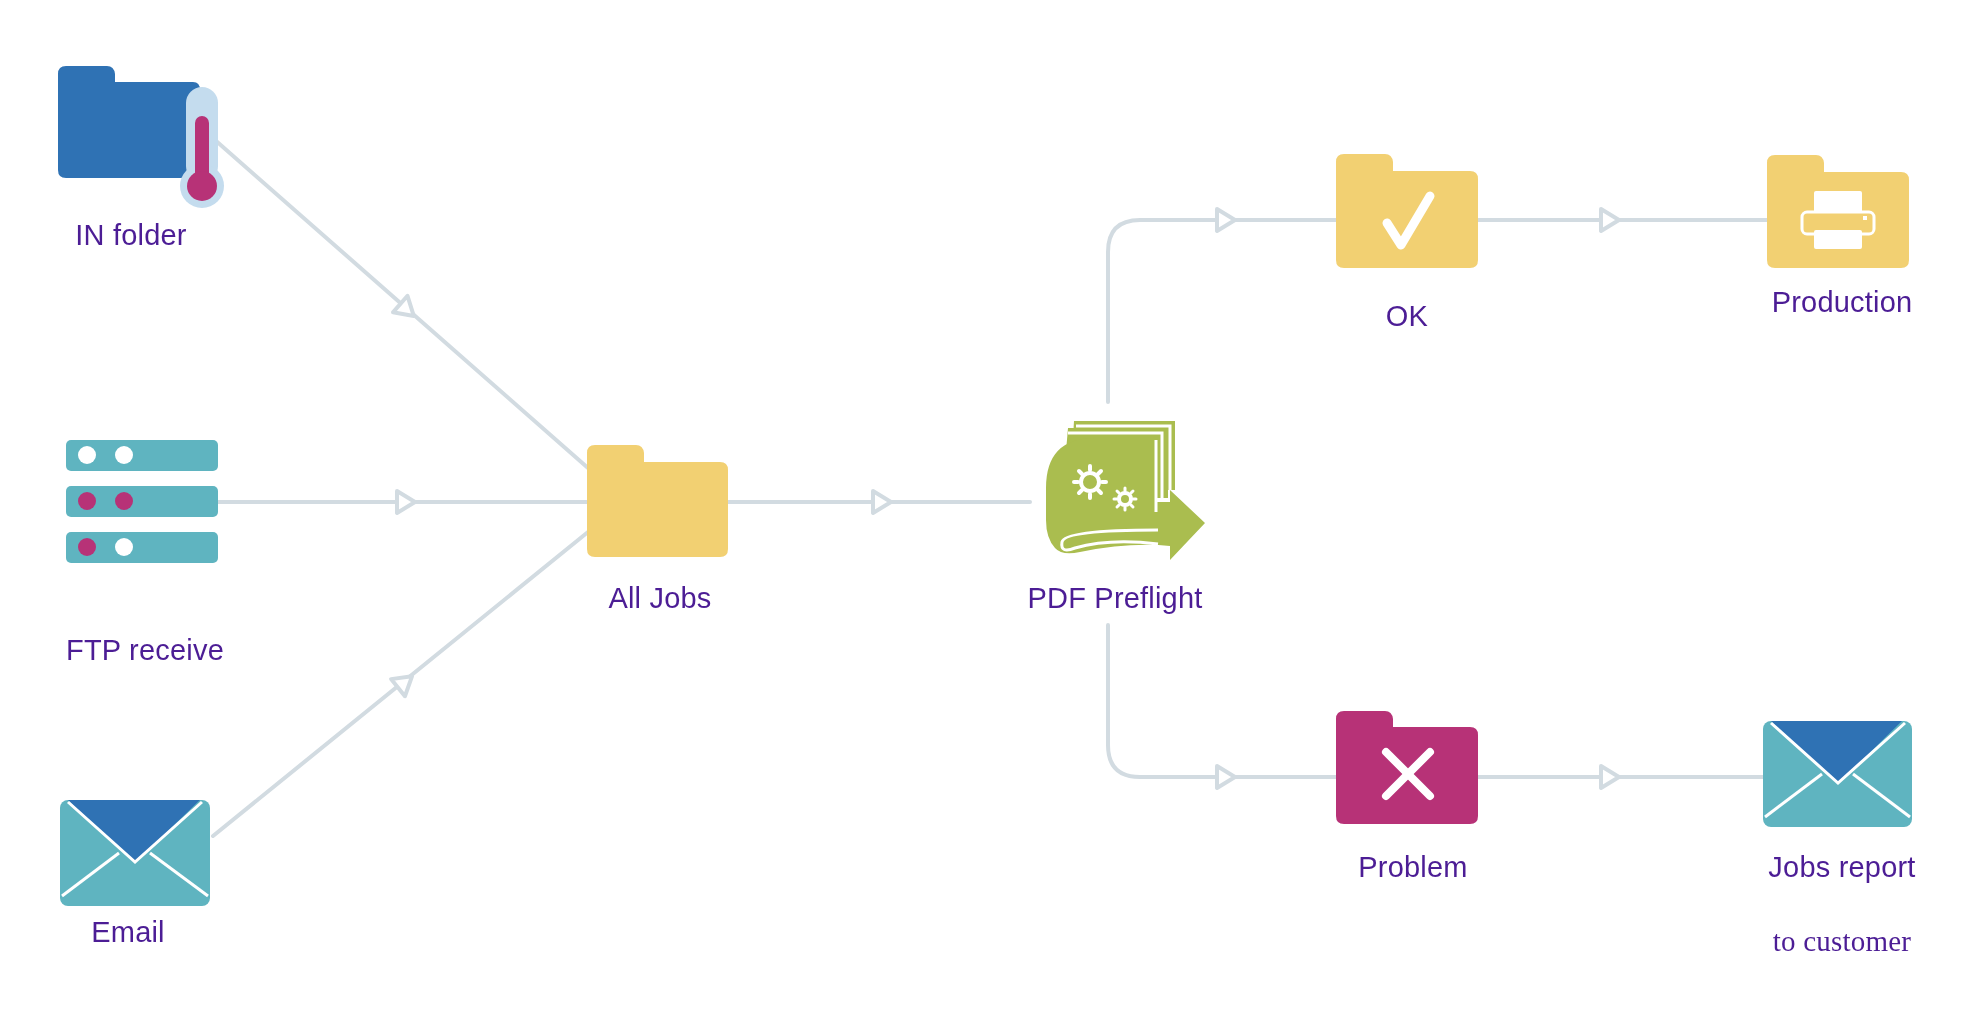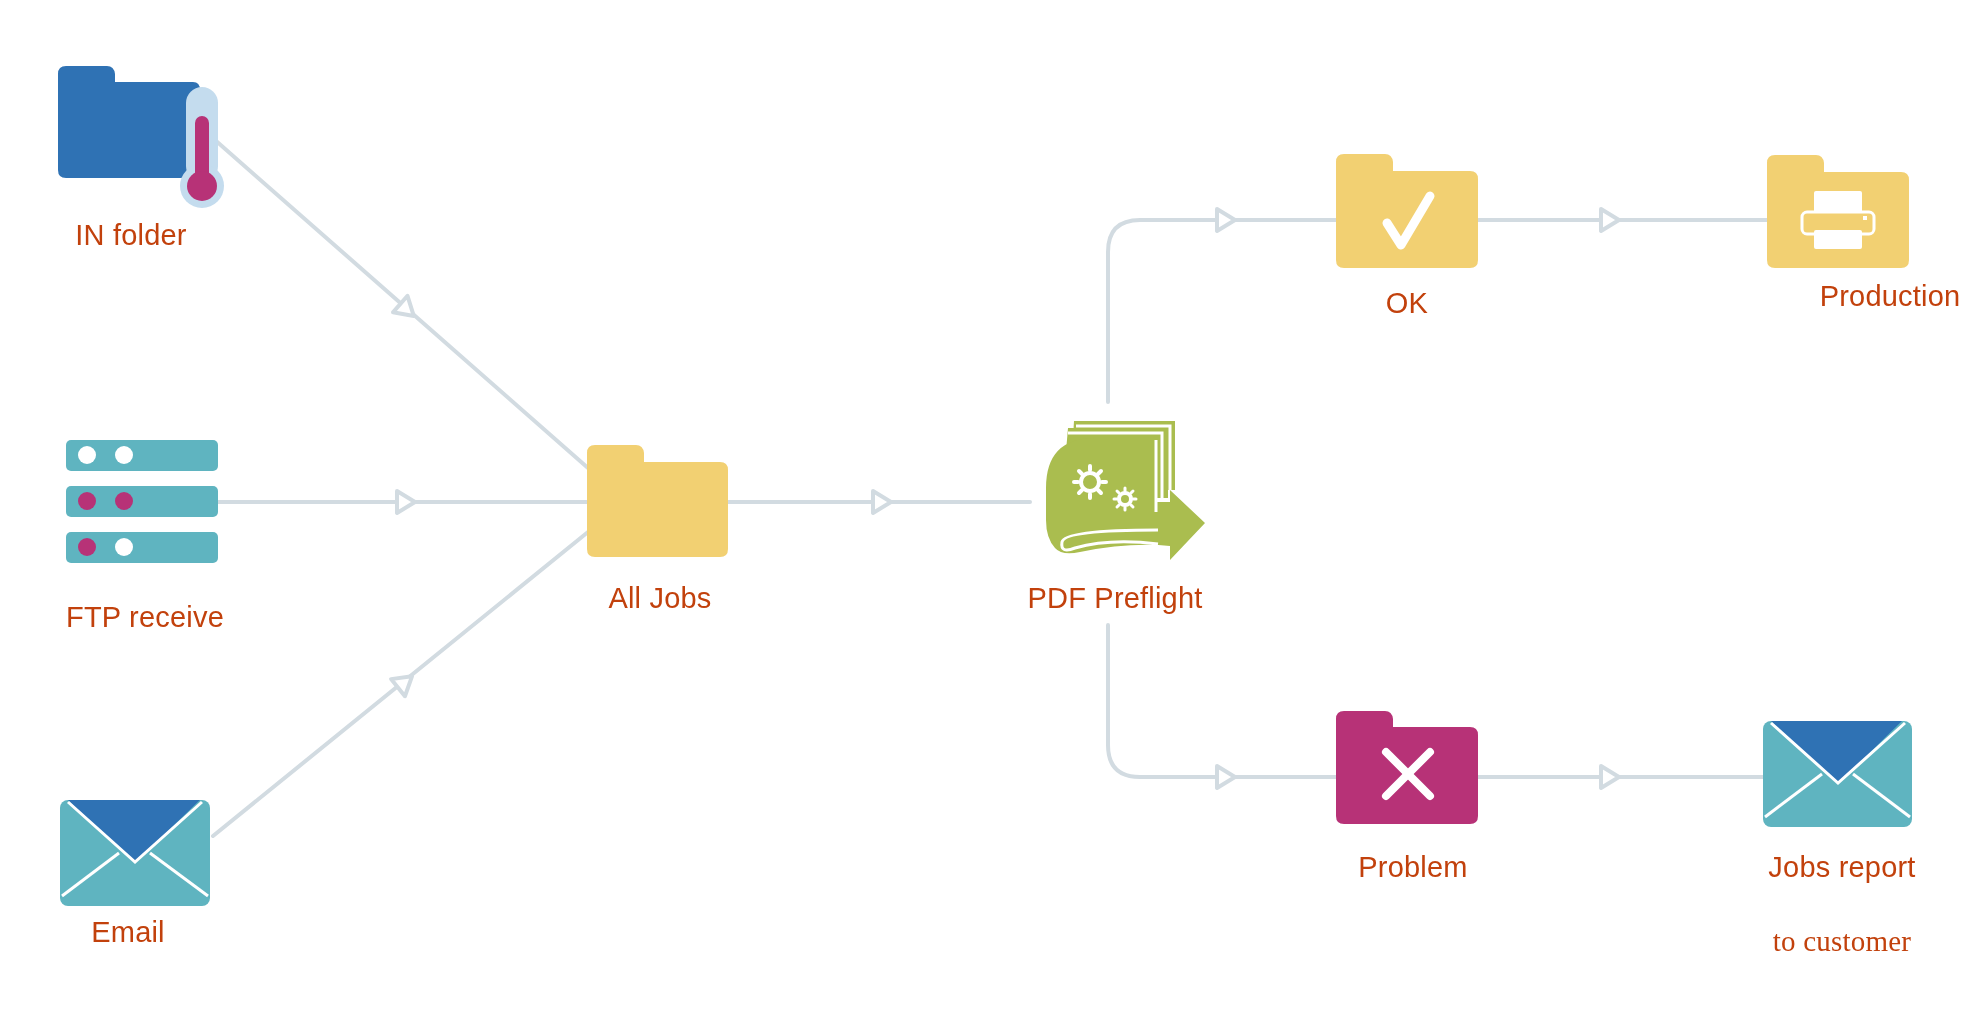--- a/index.html
+++ b/index.html
@@ -1,19 +1,19 @@
 <!DOCTYPE html>
 <html><head>
 <meta charset="utf-8">
 <style>
   html, body { margin: 0; padding: 0; background: #ffffff; }
   body { width: 1980px; height: 1036px; position: relative; overflow: hidden;
          font-family: "Liberation Sans", "DejaVu Sans", sans-serif; }
   #canvas { position: absolute; left: 0; top: 0; width: 1980px; height: 1036px; }
-  .label { position: absolute; font-size: 29px; font-weight: 400; color: #c2410c;
+  .label { position: absolute; font-size: 29px; font-weight: 400; color: #4c1d95;
            text-align: center; white-space: nowrap; line-height: 40px;
            transform: translateX(-50%); letter-spacing: 0.2px; }
 </style>
 </head>
 <body>
 
 <svg id="canvas" width="1980" height="1036" viewBox="0 0 1980 1036" xmlns="http://www.w3.org/2000/svg">
 
   <g fill="none" stroke="#d2dbe1" stroke-width="4" stroke-linecap="round">
     <line x1="215" y1="140" x2="588" y2="468"></line>
@@ -139,21 +139,21 @@
       <rect x="1763" y="721" width="149" height="106" rx="8" fill="#5fb4c0"></rect>
       <path d="M1771 721 L1902 721 L1841 781 Q1838 785 1834 781 Z" fill="#2f72b4"></path>
       <path d="M1771 723 L1838 783 L1905 723" fill="none" stroke="#ffffff" stroke-width="3"></path>
       <line x1="1765" y1="817" x2="1822" y2="774" stroke="#ffffff" stroke-width="3"></line>
       <line x1="1853" y1="774" x2="1910" y2="817" stroke="#ffffff" stroke-width="3"></line>
     </g>
   </g>
 </svg>
 
 <div class="label" style="left:131px; top:215px;">IN folder</div>
-<div class="label" style="left:145px; top:597px;text-align:right;">FTP receive</div>
+<div class="label" style="left:145px; top:630px;text-align:right;">FTP receive</div>
 <div class="label" style="left:128px; top:912px;">Email</div>
 <div class="label" style="left:660px; top:578px;text-align:center;">All Jobs</div>
 <div class="label" style="left:1115px; top:578px;">PDF Preflight</div>
-<div class="label" style="left:1407px; top:283px;text-align:center;">OK</div>
-<div class="label" style="left:1842px; top:276px;margin-left:48px;">Production</div>
+<div class="label" style="left:1407px; top:296px;text-align:center;">OK</div>
+<div class="label" style="left:1842px; top:282px;">Production</div>
 <div class="label" style="left:1413px; top:847px;">Problem</div>
 <div class="label" style="left:1842px; top:847px;">Jobs report</div>
 <div class="label" style="left:1842px; top:921px;font-family:Liberation Serif, serif;">to customer</div>
 
 </body></html>

